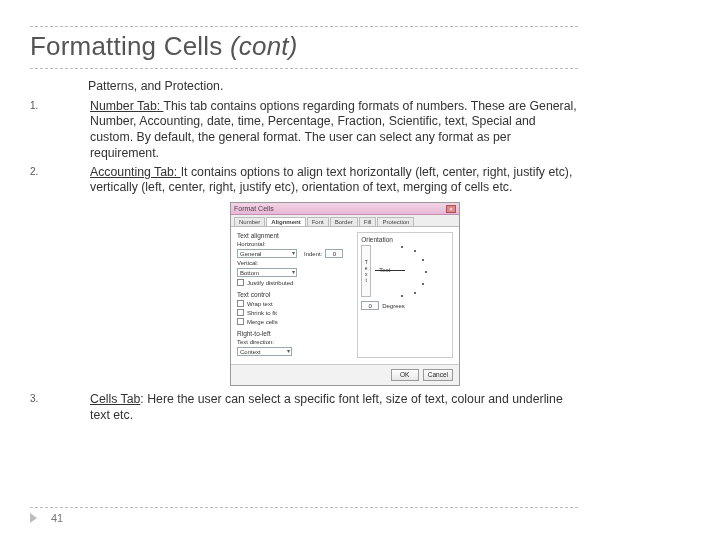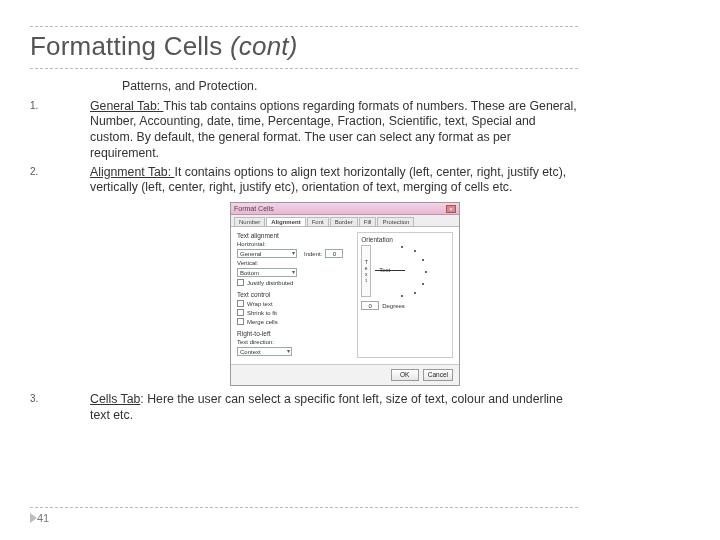--- a/index.html
+++ b/index.html
@@ -3,21 +3,21 @@
 <meta charset="utf-8">
 <style>
   * { box-sizing: border-box; margin: 0; padding: 0; }
   html, body { width: 720px; height: 540px; background: #fff; font-family: Arial, Helvetica, sans-serif; color: #3a3a3a; }
   .slide { width: 608px; height: 540px; padding: 26px 30px 18px 30px; position: relative; }
   .rule-top { border-top: 1px dashed #bcbcbc; margin-bottom: 4px; }
   .title { font-size: 26px; font-weight: 400; color: #555; letter-spacing: 0.2px; margin-bottom: 2px; }
   .title .cont { font-style: italic; font-weight: 300; }
   .rule-under { border-top: 1px dashed #bcbcbc; margin-top: 6px; margin-bottom: 10px; }
   .intro { font-size: 12.3px; line-height: 1.28; color: #333; margin-left: 0; }
-  .intro-cont { margin-left: 92px; }
+  .intro-cont { margin-left: 58px; }
   .list { margin-top: 4px; }
   .item { display: flex; font-size: 12.3px; line-height: 1.28; color: #333; margin-bottom: 3px; }
   .num { width: 60px; flex: 0 0 60px; font-size: 10px; color: #555; padding-top: 1px; }
   .body { flex: 1; }
   .body u { text-decoration: underline; }
   .dialog-wrap { margin-left: 200px; margin-top: 6px; margin-bottom: 6px; }
   
   .dlg { width: 230px; border: 1px solid #9a9a9a; background: #f6f6f6; font-size: 6.5px; color: #333; box-shadow: 0 0 0 1px #d6d6d6 inset; }
   .dlg-titlebar { height: 12px; background: linear-gradient(#f2d4e6, #e8b7d4); border-bottom: 1px solid #c28fb2; display:flex; align-items:center; padding: 0 3px; justify-content: space-between; }
   .dlg-titlebar .t { font-size: 7px; color: #513d4a; }
@@ -43,49 +43,49 @@
   .orient .arc { position:absolute; left:14px; top:0; width:50px; height:50px; border:1px dotted transparent; }
   .orient .dot { position:absolute; width:2px; height:2px; background:#333; border-radius:50%; }
   .orient .needle { position:absolute; left:14px; top:25px; width:30px; height:1px; background:#333; transform-origin: left center; }
   .orient .word { position:absolute; left:18px; top:22px; font-size:6px; color:#333; }
   .deg-row { display:flex; align-items:center; gap:3px; font-size:6px; }
   .dlg-footer { display:flex; justify-content:flex-end; gap:4px; padding:4px 6px; background:#f2f2f2; border-top:1px solid #ccc; }
   .btn { min-width:28px; height:12px; border:1px solid #999; background:linear-gradient(#fff,#e7e7e7); font-size:6.5px; color:#222; text-align:center; line-height:10px; padding: 0 4px; }
   
   .slide-footer { position:absolute; left:30px; right:30px; bottom:16px; }
   .footer-rule { border-top: 1px dashed #bcbcbc; margin-bottom:4px; }
-  .pagenum { display:flex; align-items:center; gap:0; font-size:11px; color:#777; }
+  .pagenum { display:flex; align-items:center; gap:14px; font-size:11px; color:#777; }
   .pagenum .tri { width:0; height:0; border-left:7px solid #bdbdbd; border-top:5px solid transparent; border-bottom:5px solid transparent; }
 </style>
 </head>
 <body>
 
 <div class="slide">
   <div class="rule-top"></div>
   <h1 class="title">
     <span>Formatting Cells</span>
     <span class="cont">(cont)</span>
   </h1>
   <div class="rule-under"></div>
 
   <p class="intro intro-cont">Patterns, and Protection.</p>
 
   <div class="list">
 
     <div class="item">
       <div class="num">1.</div>
       <div class="body">
-        <u>General Tab: </u><span>This tab contains options regarding formats of numbers. These are General, Number, Accounting, date, time, Percentage, Fraction, Scientific, text, Special and custom. By default, the general format. The user can select any format as per requirement.</span>
+        <u>Number Tab: </u><span>This tab contains options regarding formats of numbers. These are General, Number, Accounting, date, time, Percentage, Fraction, Scientific, text, Special and custom. By default, the general format. The user can select any format as per requirement.</span>
       </div>
     </div>
 
     <div class="item">
       <div class="num">2.</div>
       <div class="body">
-        <u>Alignment Tab:  </u><span>It contains options to align text horizontally (left, center, right, justify etc), vertically (left, center, right, justify etc), orientation of text, merging of cells etc.</span>
+        <u>Accounting Tab:  </u><span>It contains options to align text horizontally (left, center, right, justify etc), vertically (left, center, right, justify etc), orientation of text, merging of cells etc.</span>
       </div>
     </div>
 
     <div class="dialog-wrap">
       <div class="dlg">
         <div class="dlg-titlebar">
           <span class="t">Format Cells</span>
           <span class="x">×</span>
         </div>
         <div class="dlg-tabs">

